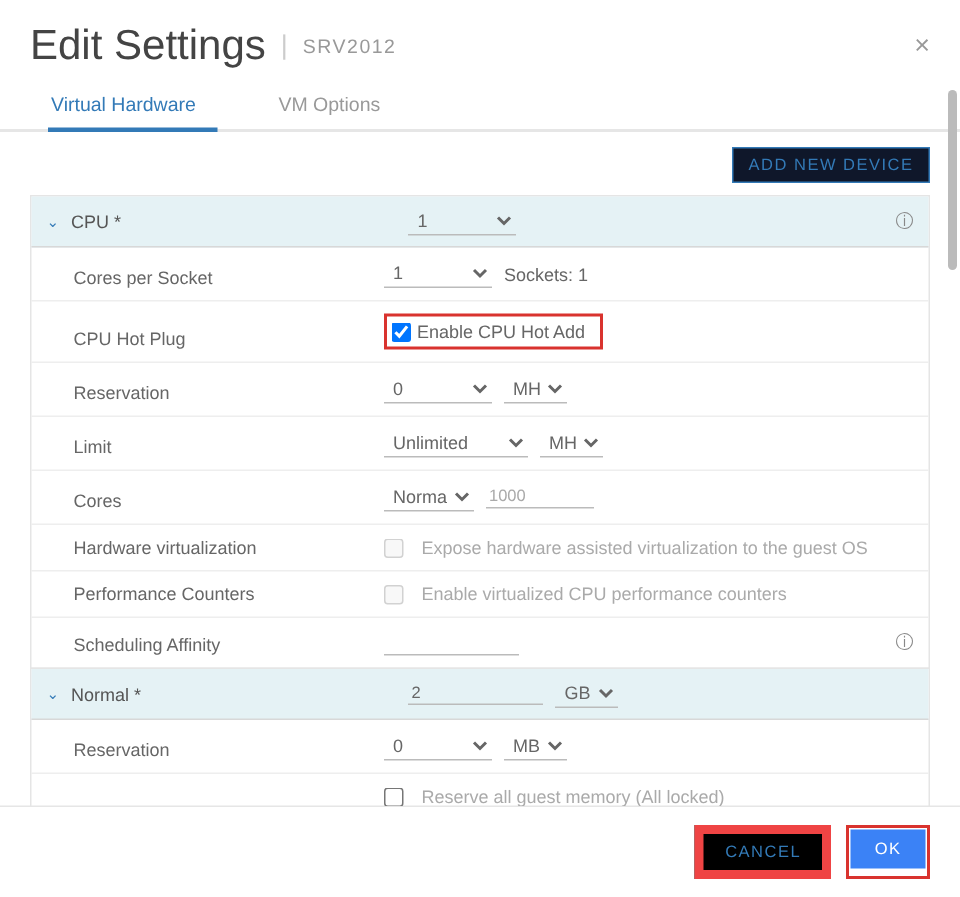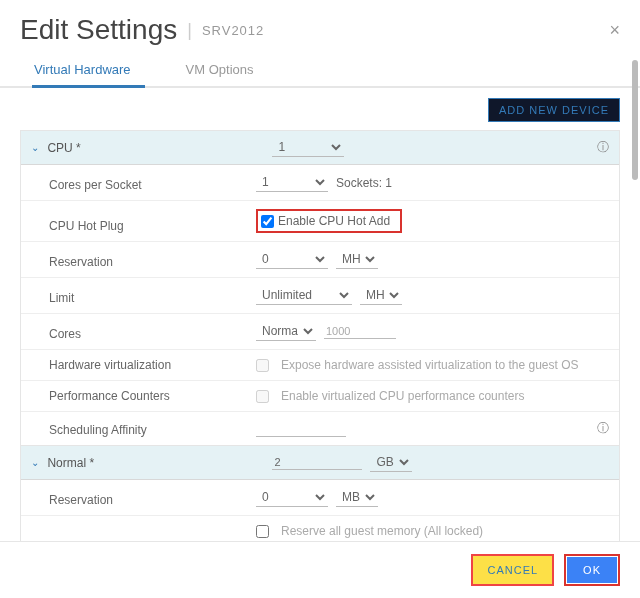--- a/index.html
+++ b/index.html
@@ -31,21 +31,21 @@
 .sel { border:none; border-bottom:1px solid #bbb; background:transparent; font-size:12px; color:#666; padding:1px 2px; }
 .sel.w1 { width:72px; }
 .sel.w2 { width:96px; }
 .sel.w3 { width:42px; }
 .sel.w4 { width:60px; }
 .num { border:none; border-bottom:1px solid #bbb; background:transparent; font-size:11px; color:#666; width:72px; padding:1px 2px; }
 .cb { margin-right:4px; vertical-align:middle; }
 .dim { color:#aaa; }
 .redbox { border:2px solid #d9332e; padding:3px 10px 3px 3px; display:inline-flex; align-items:center; }
 .footer { border-top:1px solid #e6e6e6; padding:12px 20px; display:flex; justify-content:flex-end; gap:10px; }
-.btn-cancel { border:2px solid #ef4444; color:#337ab7; background:#fde047; font-size:11px; letter-spacing:1px; padding:6px 14px; cursor:pointer; }
+.btn-cancel { border:6px solid #ef4444; color:#337ab7; background:#000000; font-size:11px; letter-spacing:1px; padding:6px 14px; cursor:pointer; }
 .btn-ok { background:#3b82f6; color:#fff; border:none; font-size:11px; letter-spacing:1px; padding:7px 16px; cursor:pointer; }
 .ok-wrap { border:2px solid #d9332e; padding:1px; display:inline-block; }
 .scroll-indicator { position:absolute; right:2px; top:60px; width:6px; height:120px; background:#bbb; border-radius:3px; }
 </style>
 </head>
 <body>
 
 <div class="modal">
 
   <div class="header">

